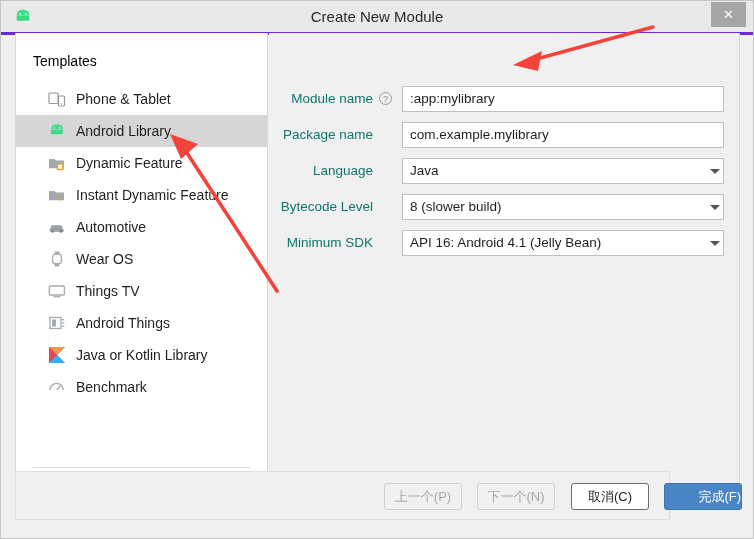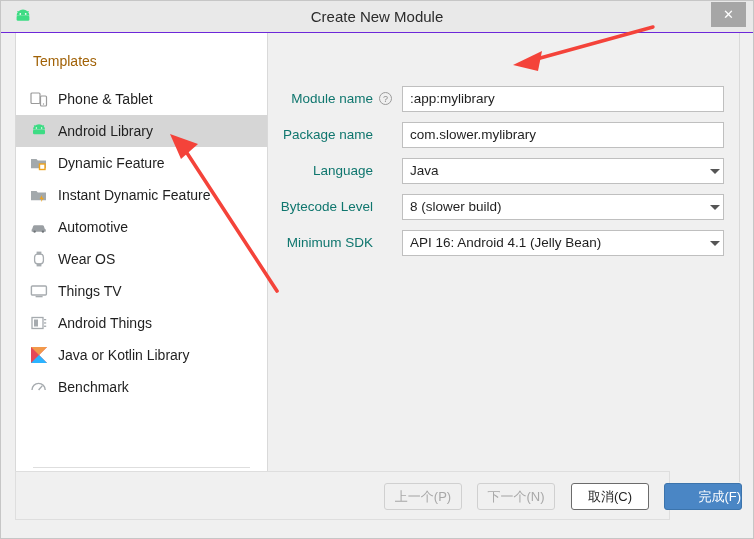--- a/index.html
+++ b/index.html
@@ -24,21 +24,21 @@
     border: 1px solid #c6c6c6;
   }
 
   
   #titlebar {
     position: absolute;
     left: 0; top: 0;
     width: 752px;
     height: 31px;
     background: #e9e9e9;
-    border-bottom: 1px solid #6d28d9;
+    border-bottom: 3px solid #6d28d9;
   }
   #title-icon {
     position: absolute;
     left: 13px; top: 8px;
     width: 18px; height: 16px;
   }
   #title-text {
     position: absolute;
     left: 0; top: 0;
     width: 752px;
@@ -68,33 +68,33 @@
     background: #ffffff;
     border: 1px solid #d9d9d9;
     border-top: none;
     box-sizing: border-box;
     overflow: hidden;
   }
   #templates-heading {
     position: absolute;
     left: 17px; top: 20px;
     font-size: 14px;
-    color: #a16207;
+    color: #000000;
   }
   .tpl-list {
     position: absolute;
     left: 0; top: 50px;
     width: 251px;
   }
   .tpl-item {
     position: relative;
     height: 32px;
     display: flex;
     align-items: center;
-    padding-left: 13px;
+    padding-left: 31px;
     box-sizing: border-box;
     cursor: default;
   }
   .tpl-item.selected {
     background: #d6d6d6;
   }
   .tpl-icon {
     width: 20px;
     height: 18px;
     margin-right: 9px;
@@ -385,21 +385,21 @@
   <div id="formpanel">
 
     <div class="form-row" style="top:53px;">
       <div class="form-label">Module name</div>
       <div class="help-icon">?</div>
       <div class="field">:app:mylibrary</div>
     </div>
 
     <div class="form-row" style="top:89px;">
       <div class="form-label">Package name</div>
-      <div class="field">com.slower.mylibrary</div>
+      <div class="field">com.example.mylibrary</div>
     </div>
 
     <div class="form-row" style="top:125px;">
       <div class="form-label">Language</div>
       <div class="field combo">Java</div>
       <div class="combo-arrow" style="left:441px; right:auto;"></div>
     </div>
 
     <div class="form-row" style="top:161px;">
       <div class="form-label">Bytecode Level</div>

